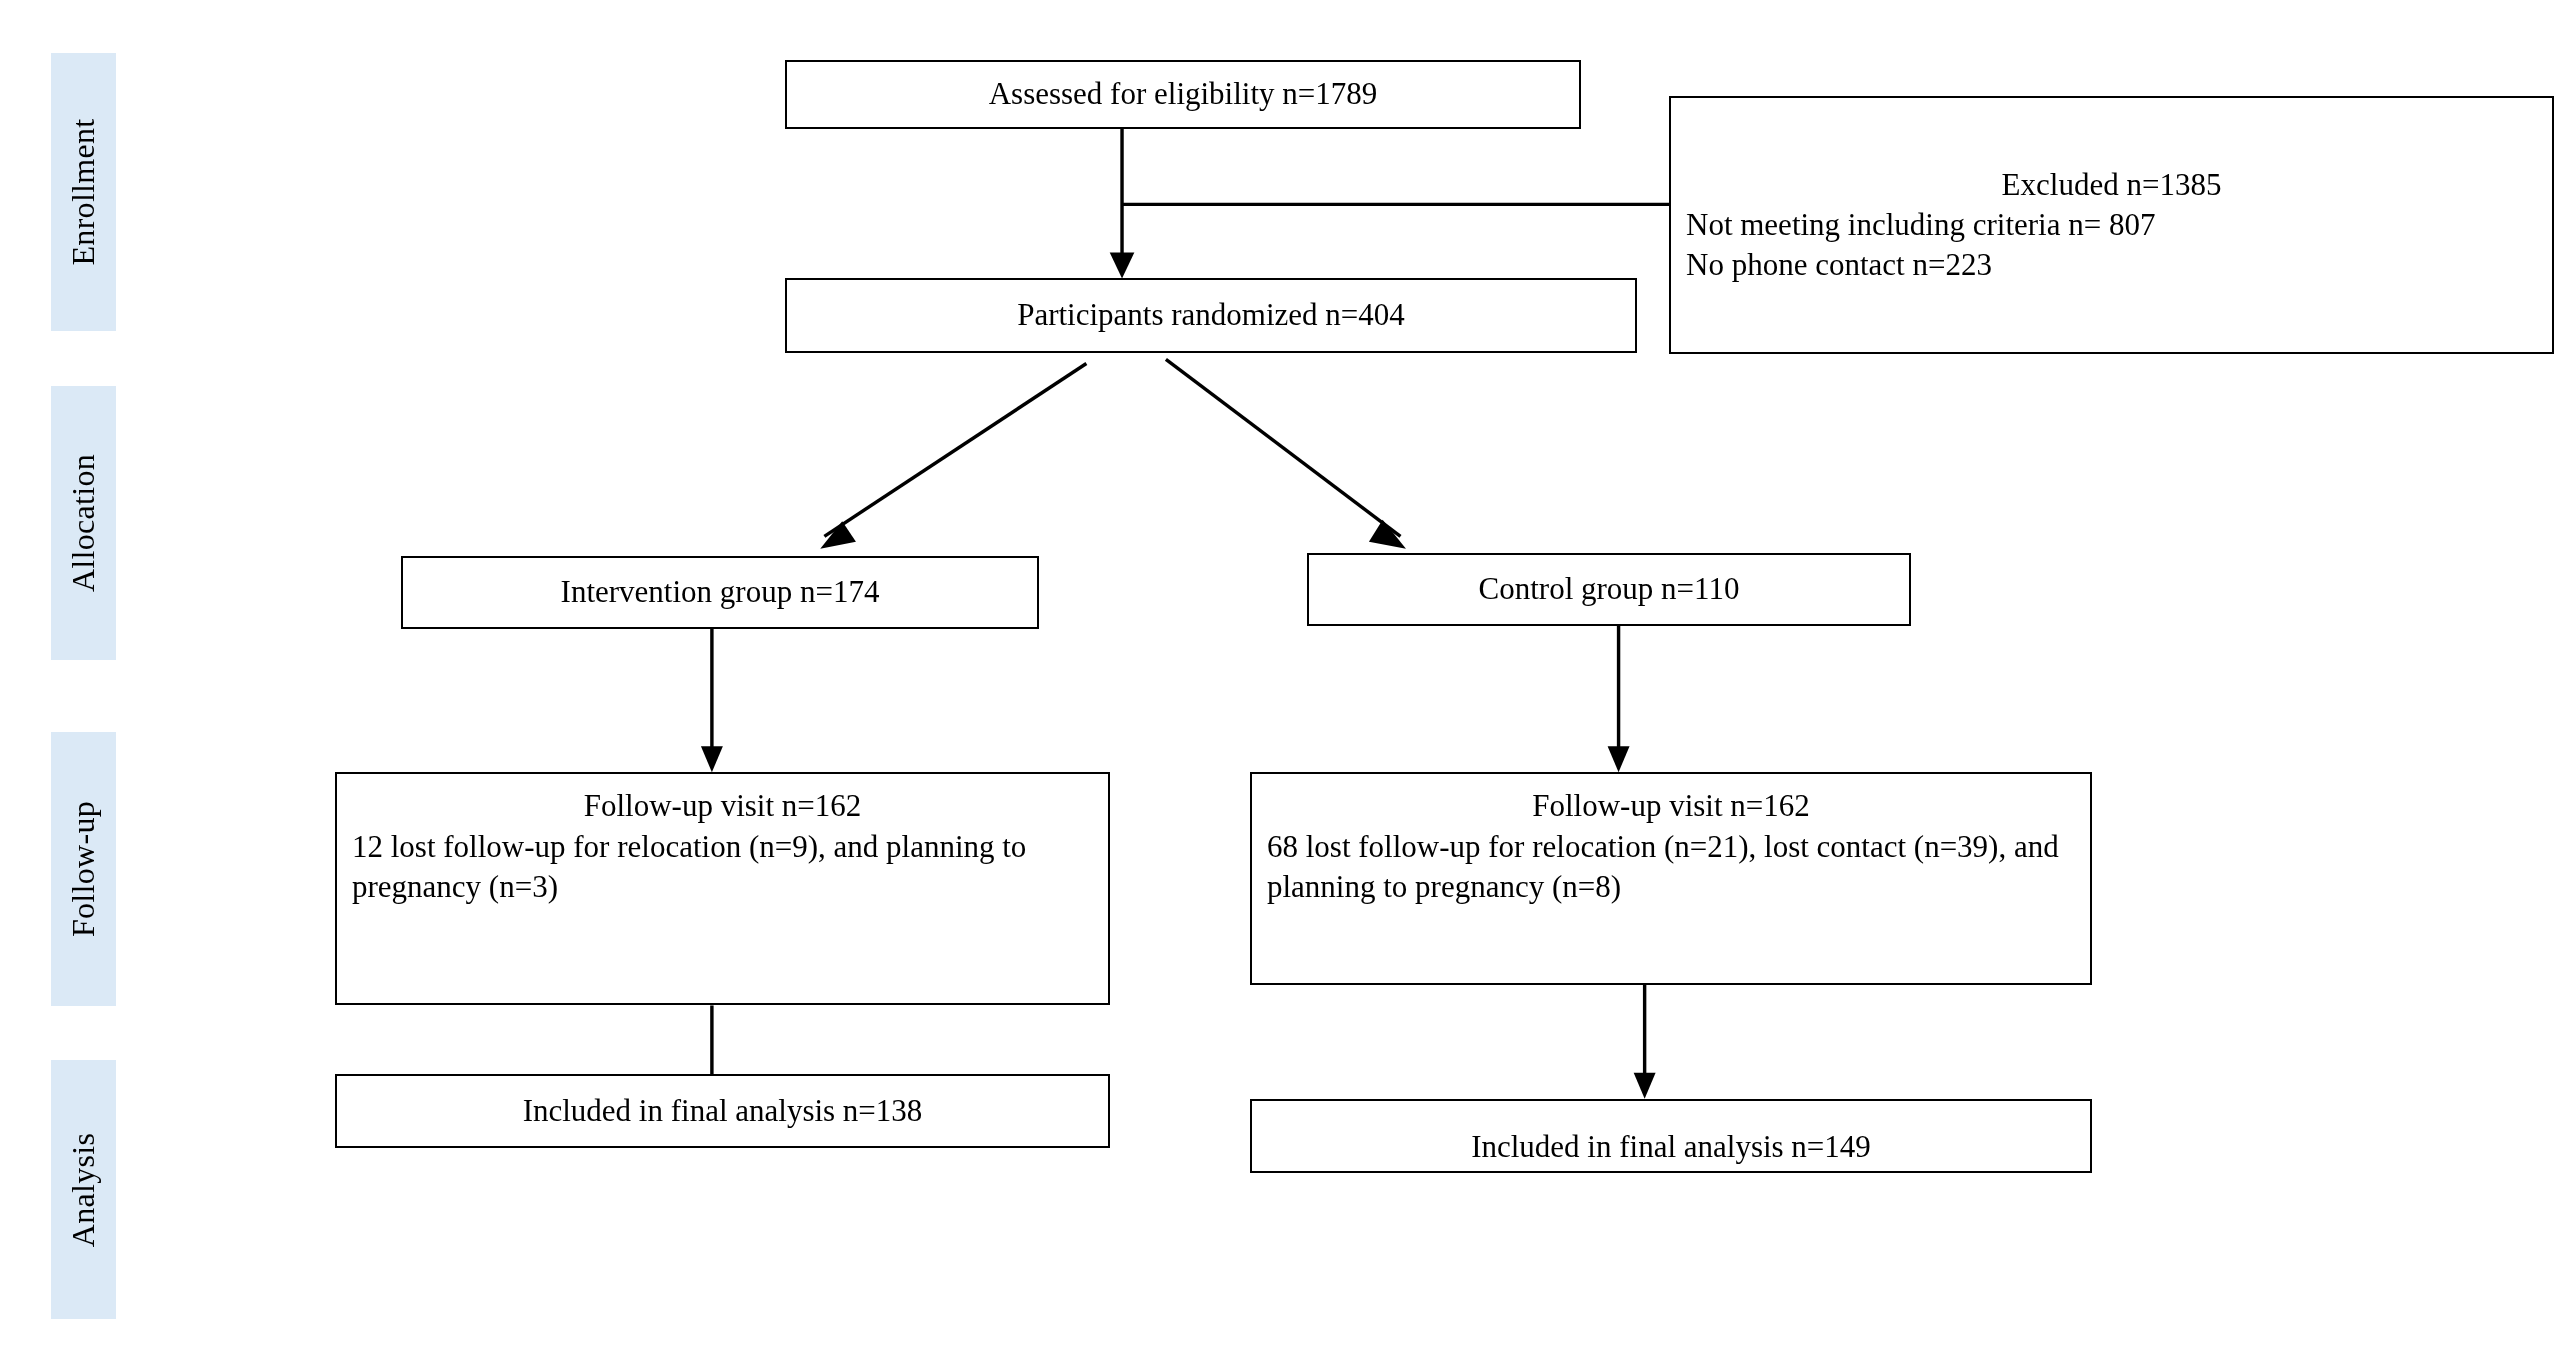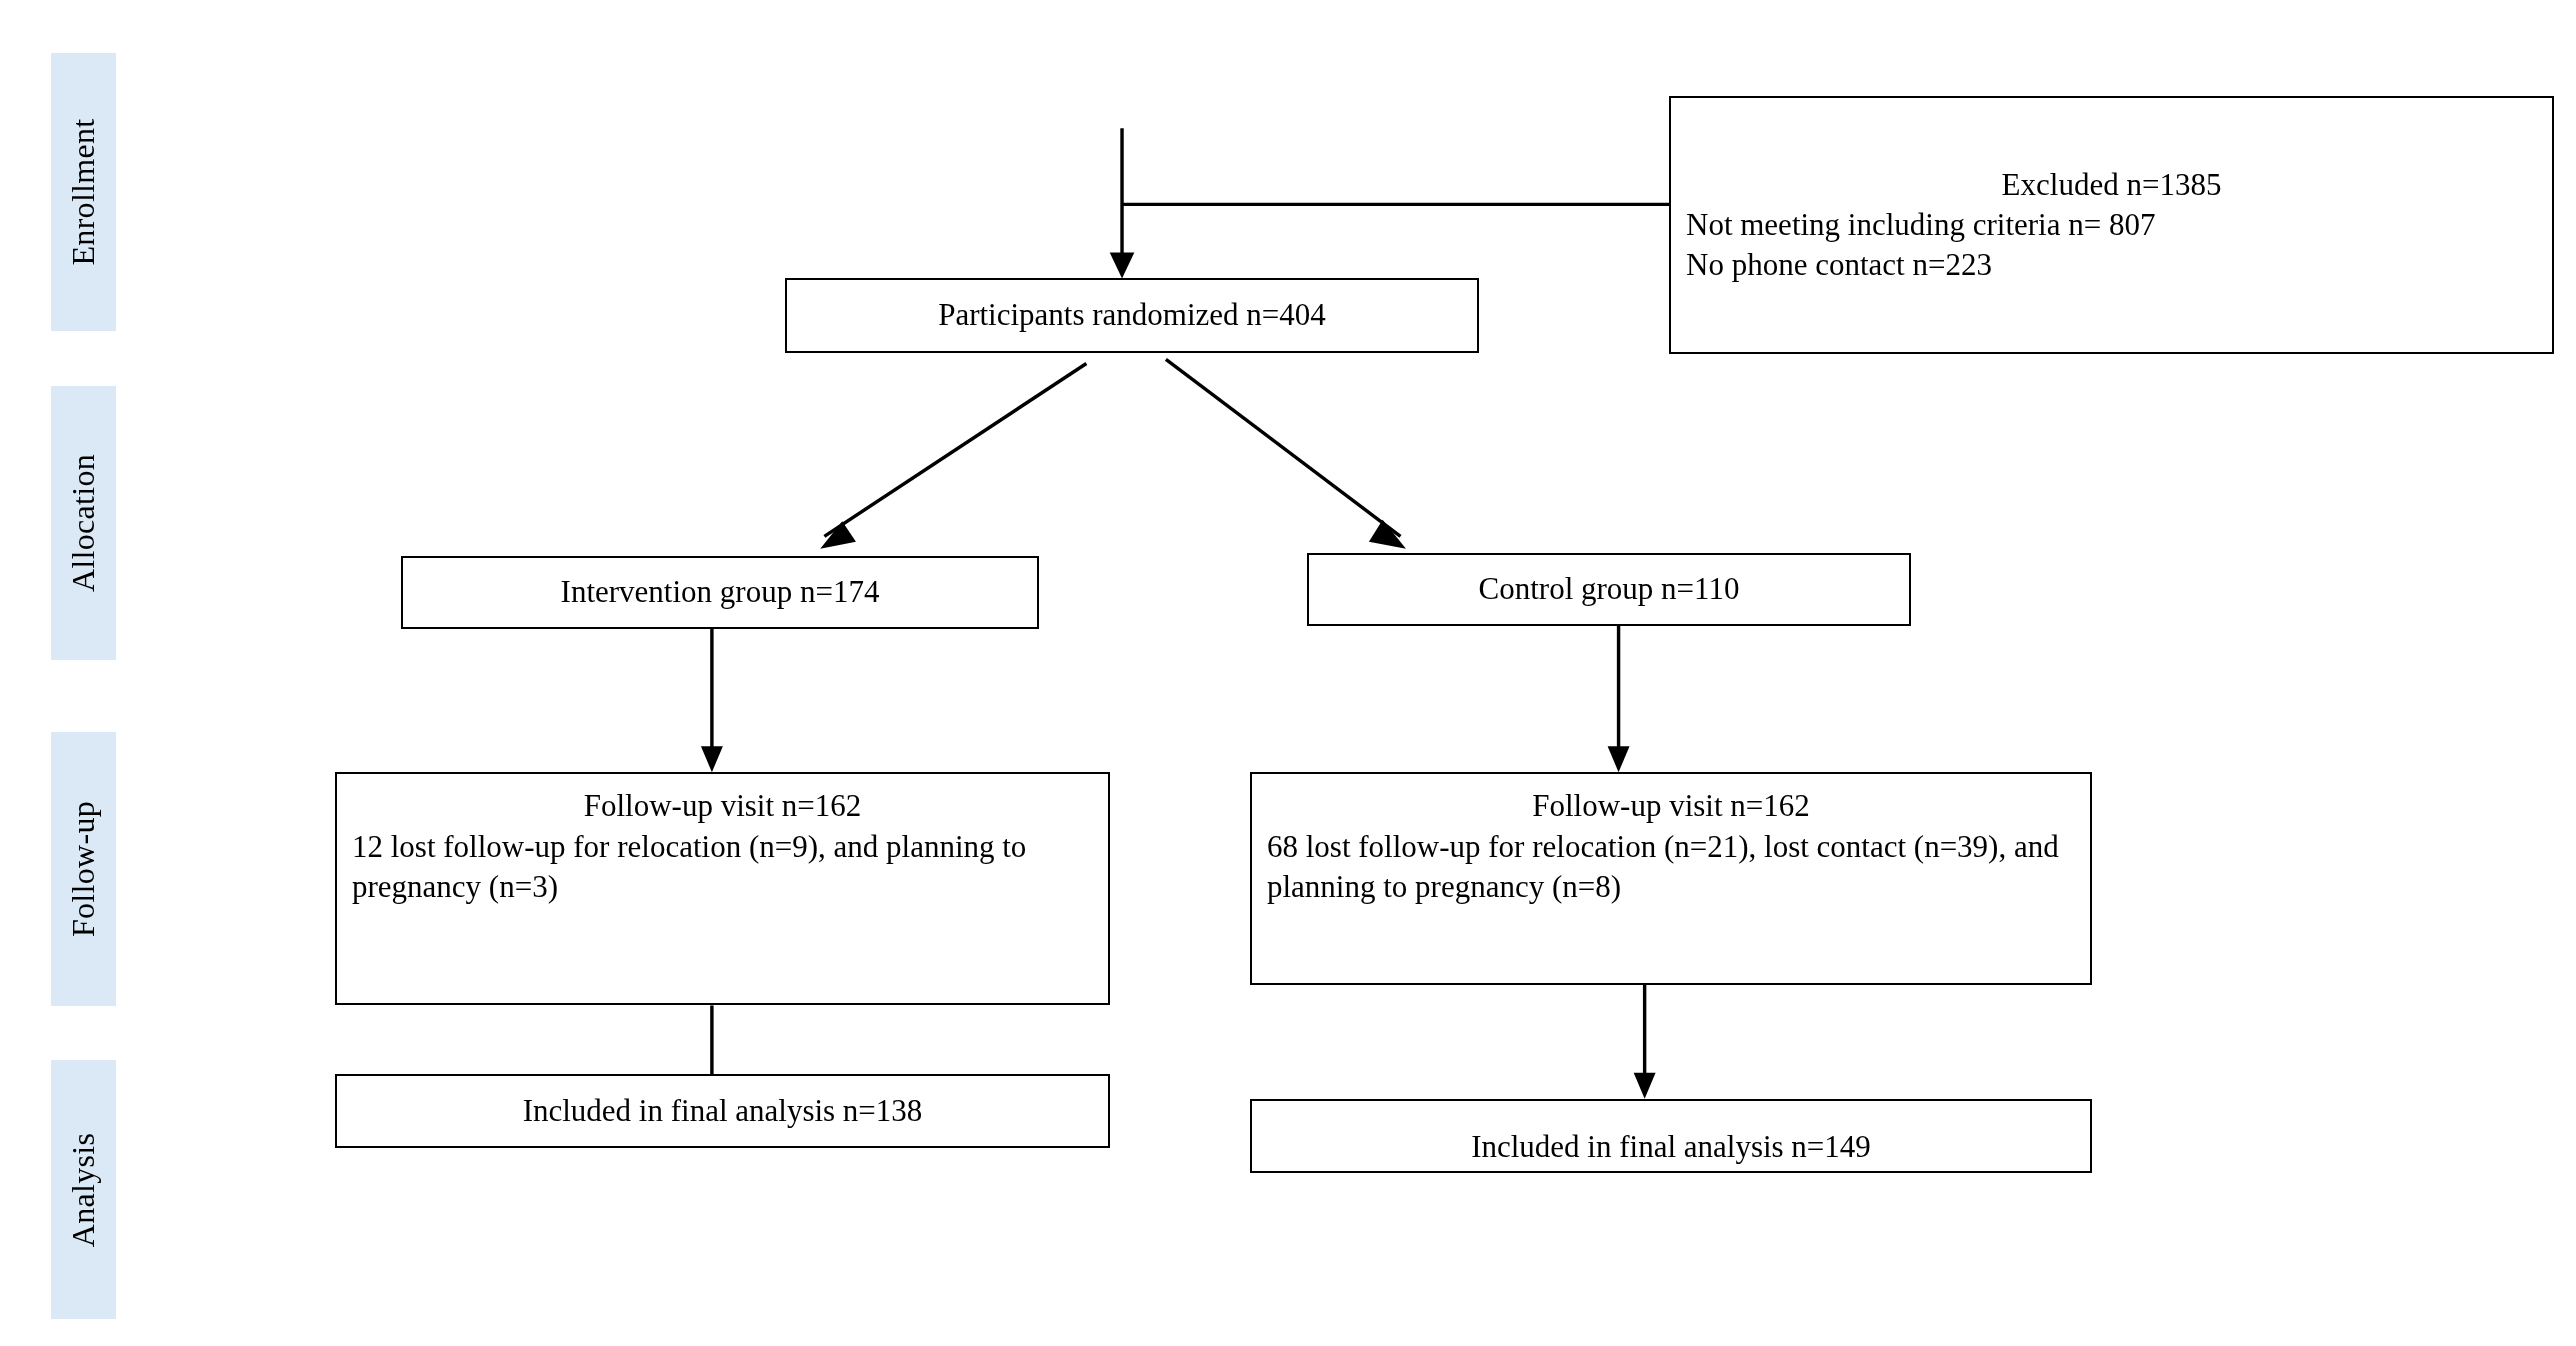--- a/index.html
+++ b/index.html
@@ -115,28 +115,31 @@
     <line x1="2360" y1="912" x2="2360" y2="1096" stroke="#000000" stroke-width="5"></line>
     <polygon points="2344,1088 2376,1088 2360,1126" fill="#000000"></polygon>
 
     <line x1="1038" y1="1466" x2="1038" y2="1600" stroke="#000000" stroke-width="5"></line>
     <polygon points="1022,1592 1054,1592 1038,1630" fill="#000000"></polygon>
 
     <line x1="2398" y1="1436" x2="2398" y2="1572" stroke="#000000" stroke-width="5"></line>
     <polygon points="2382,1564 2414,1564 2398,1602" fill="#000000"></polygon>
   </svg>
 
+  <div class="box" style="left:785px; top:60px; width:796px; height:69px;">
+    <div class="line center">Assessed for eligibility  n=1789</div>
+  </div>
 
   <div class="box wrap" style="left:1669px; top:96px; width:885px; height:258px; align-items:flex-start; justify-content:center; padding:24px 15px;">
     <div class="line center">Excluded n=1385</div>
     <div class="line">Not meeting including criteria n= 807</div>
     <div class="line">No phone contact n=223</div>
   </div>
 
-  <div class="box" style="left:785px; top:278px; width:694px; height:75px;">
+  <div class="box" style="left:785px; top:278px; width:852px; height:75px;">
     <div class="line center">Participants randomized n=404</div>
   </div>
 
   <div class="box" style="left:401px; top:556px; width:638px; height:73px;">
     <div class="line center">Intervention group n=174</div>
   </div>
 
   <div class="box" style="left:1307px; top:553px; width:604px; height:73px;">
     <div class="line center">Control group n=110</div>
   </div>

